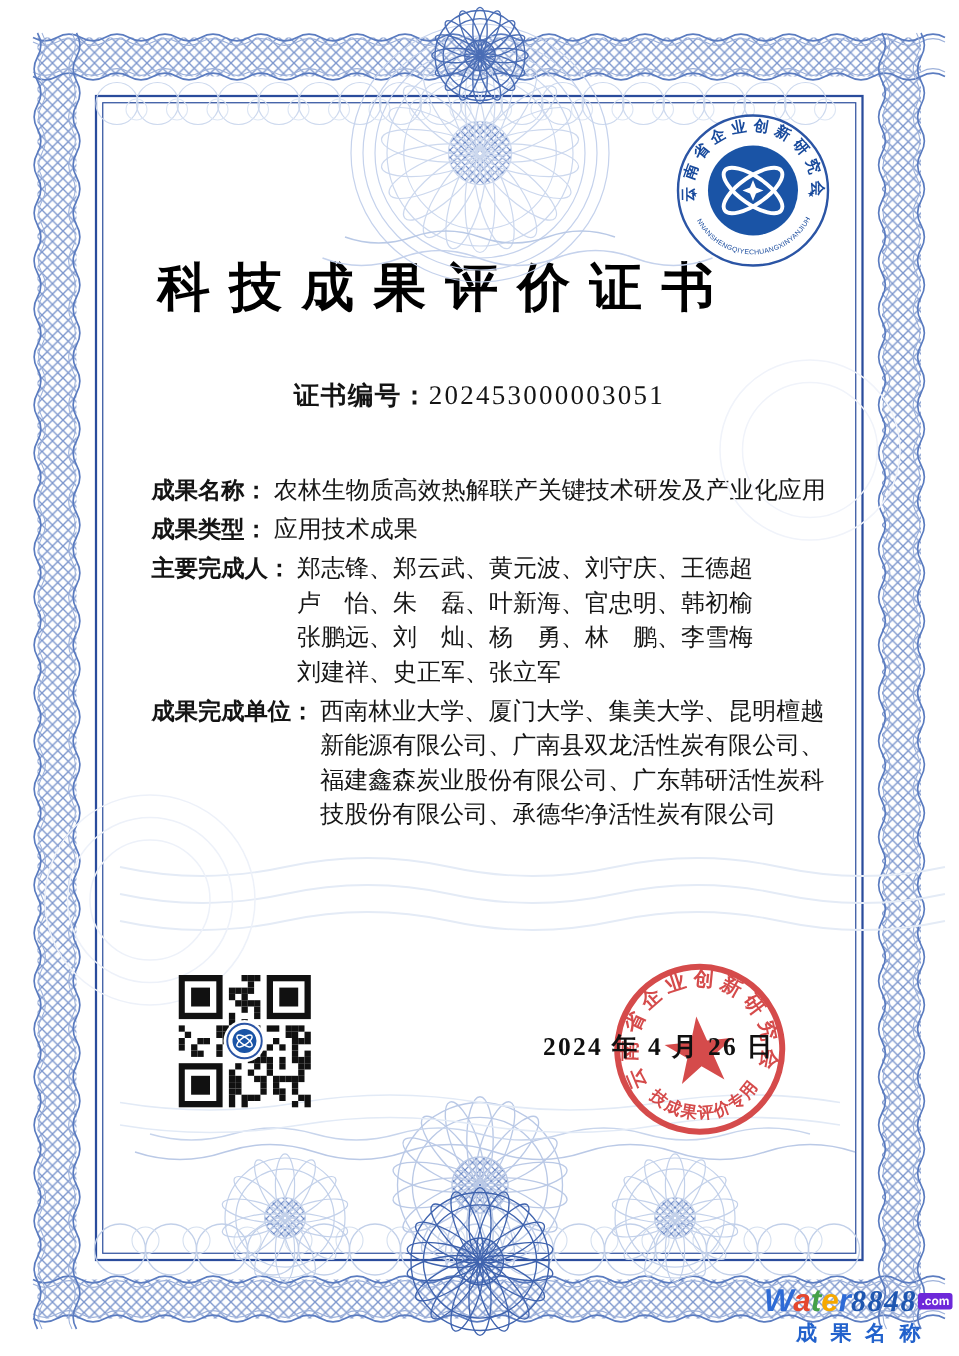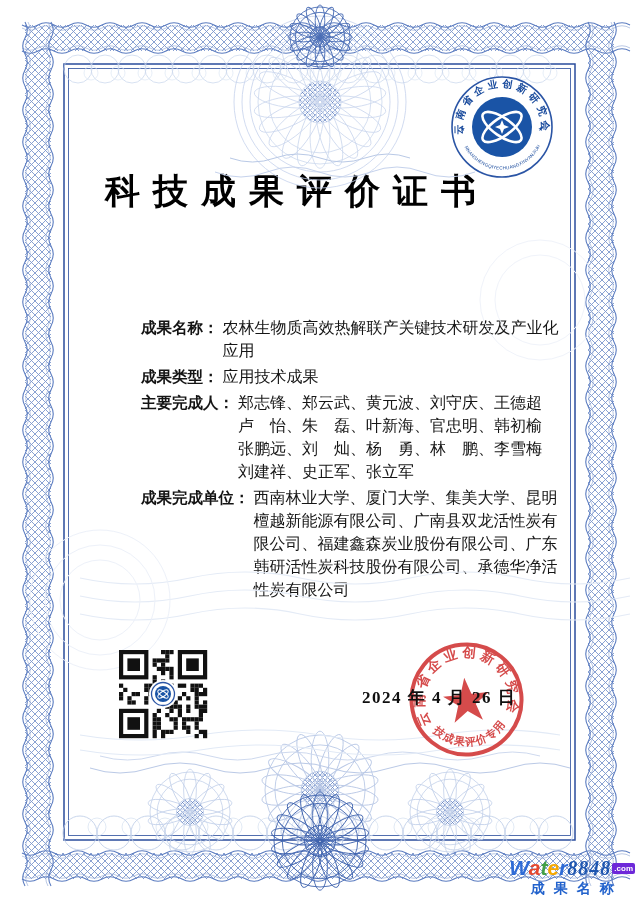--- a/index.html
+++ b/index.html
@@ -18,21 +18,21 @@
   
   .cert-no{
     position:absolute;left:0;top:252px;width:639px;text-align:center;
     font-size:17px;color:#141414;
   }
   .cert-no .lbl{font-family:"Liberation Sans", sans-serif;font-weight:bold;letter-spacing:1px;}
   .cert-no .num{font-family:"Liberation Serif", serif;font-size:18px;letter-spacing:1.5px;}
 
   
   .fields{position:absolute;left:101px;top:316px;width:464px;}
-  .row{display:flex;align-items:flex-start;margin-bottom:3px;margin-left:40px;}
+  .row{display:flex;align-items:flex-start;margin-bottom:3px;}
   .row .lbl{
     font-family:"Liberation Sans", sans-serif;font-weight:bold;font-size:15.5px;
     line-height:23px;white-space:nowrap;flex:0 0 auto;color:#141414;
   }
   .row .val{
     font-family:"Liberation Serif", serif;font-size:16px;line-height:23px;
     flex:1 1 auto;margin-left:4px;color:#161616;white-space:pre-line;
   }
 
   
@@ -314,20 +314,23 @@
     <circle cx="53" cy="53" r="30" fill="#1a54a6"></circle>
     <g stroke="#ffffff" fill="none">
       <ellipse cx="53" cy="53" rx="23" ry="9" stroke-width="2.6" transform="rotate(-35 53 53)"></ellipse>
       <ellipse cx="53" cy="53" rx="23" ry="9" stroke-width="2.6" transform="rotate(35 53 53)"></ellipse>
     </g>
     <path d="M53,46 L55,51 L60,53 L55,55 L53,60 L51,55 L46,53 L51,51 Z" fill="#ffffff"></path>
   </svg>
 
   <div class="cert-title">科技成果评价证书</div>
 
+  <div class="cert-no">
+    <span class="lbl">证书编号：</span><span class="num">202453000003051</span>
+  </div>
 
   <div class="fields">
     <div class="row">
       <span class="lbl">成果名称：</span>
       <span class="val">农林生物质高效热解联产关键技术研发及产业化应用</span>
     </div>
     <div class="row">
       <span class="lbl">成果类型：</span>
       <span class="val">应用技术成果</span>
     </div>

